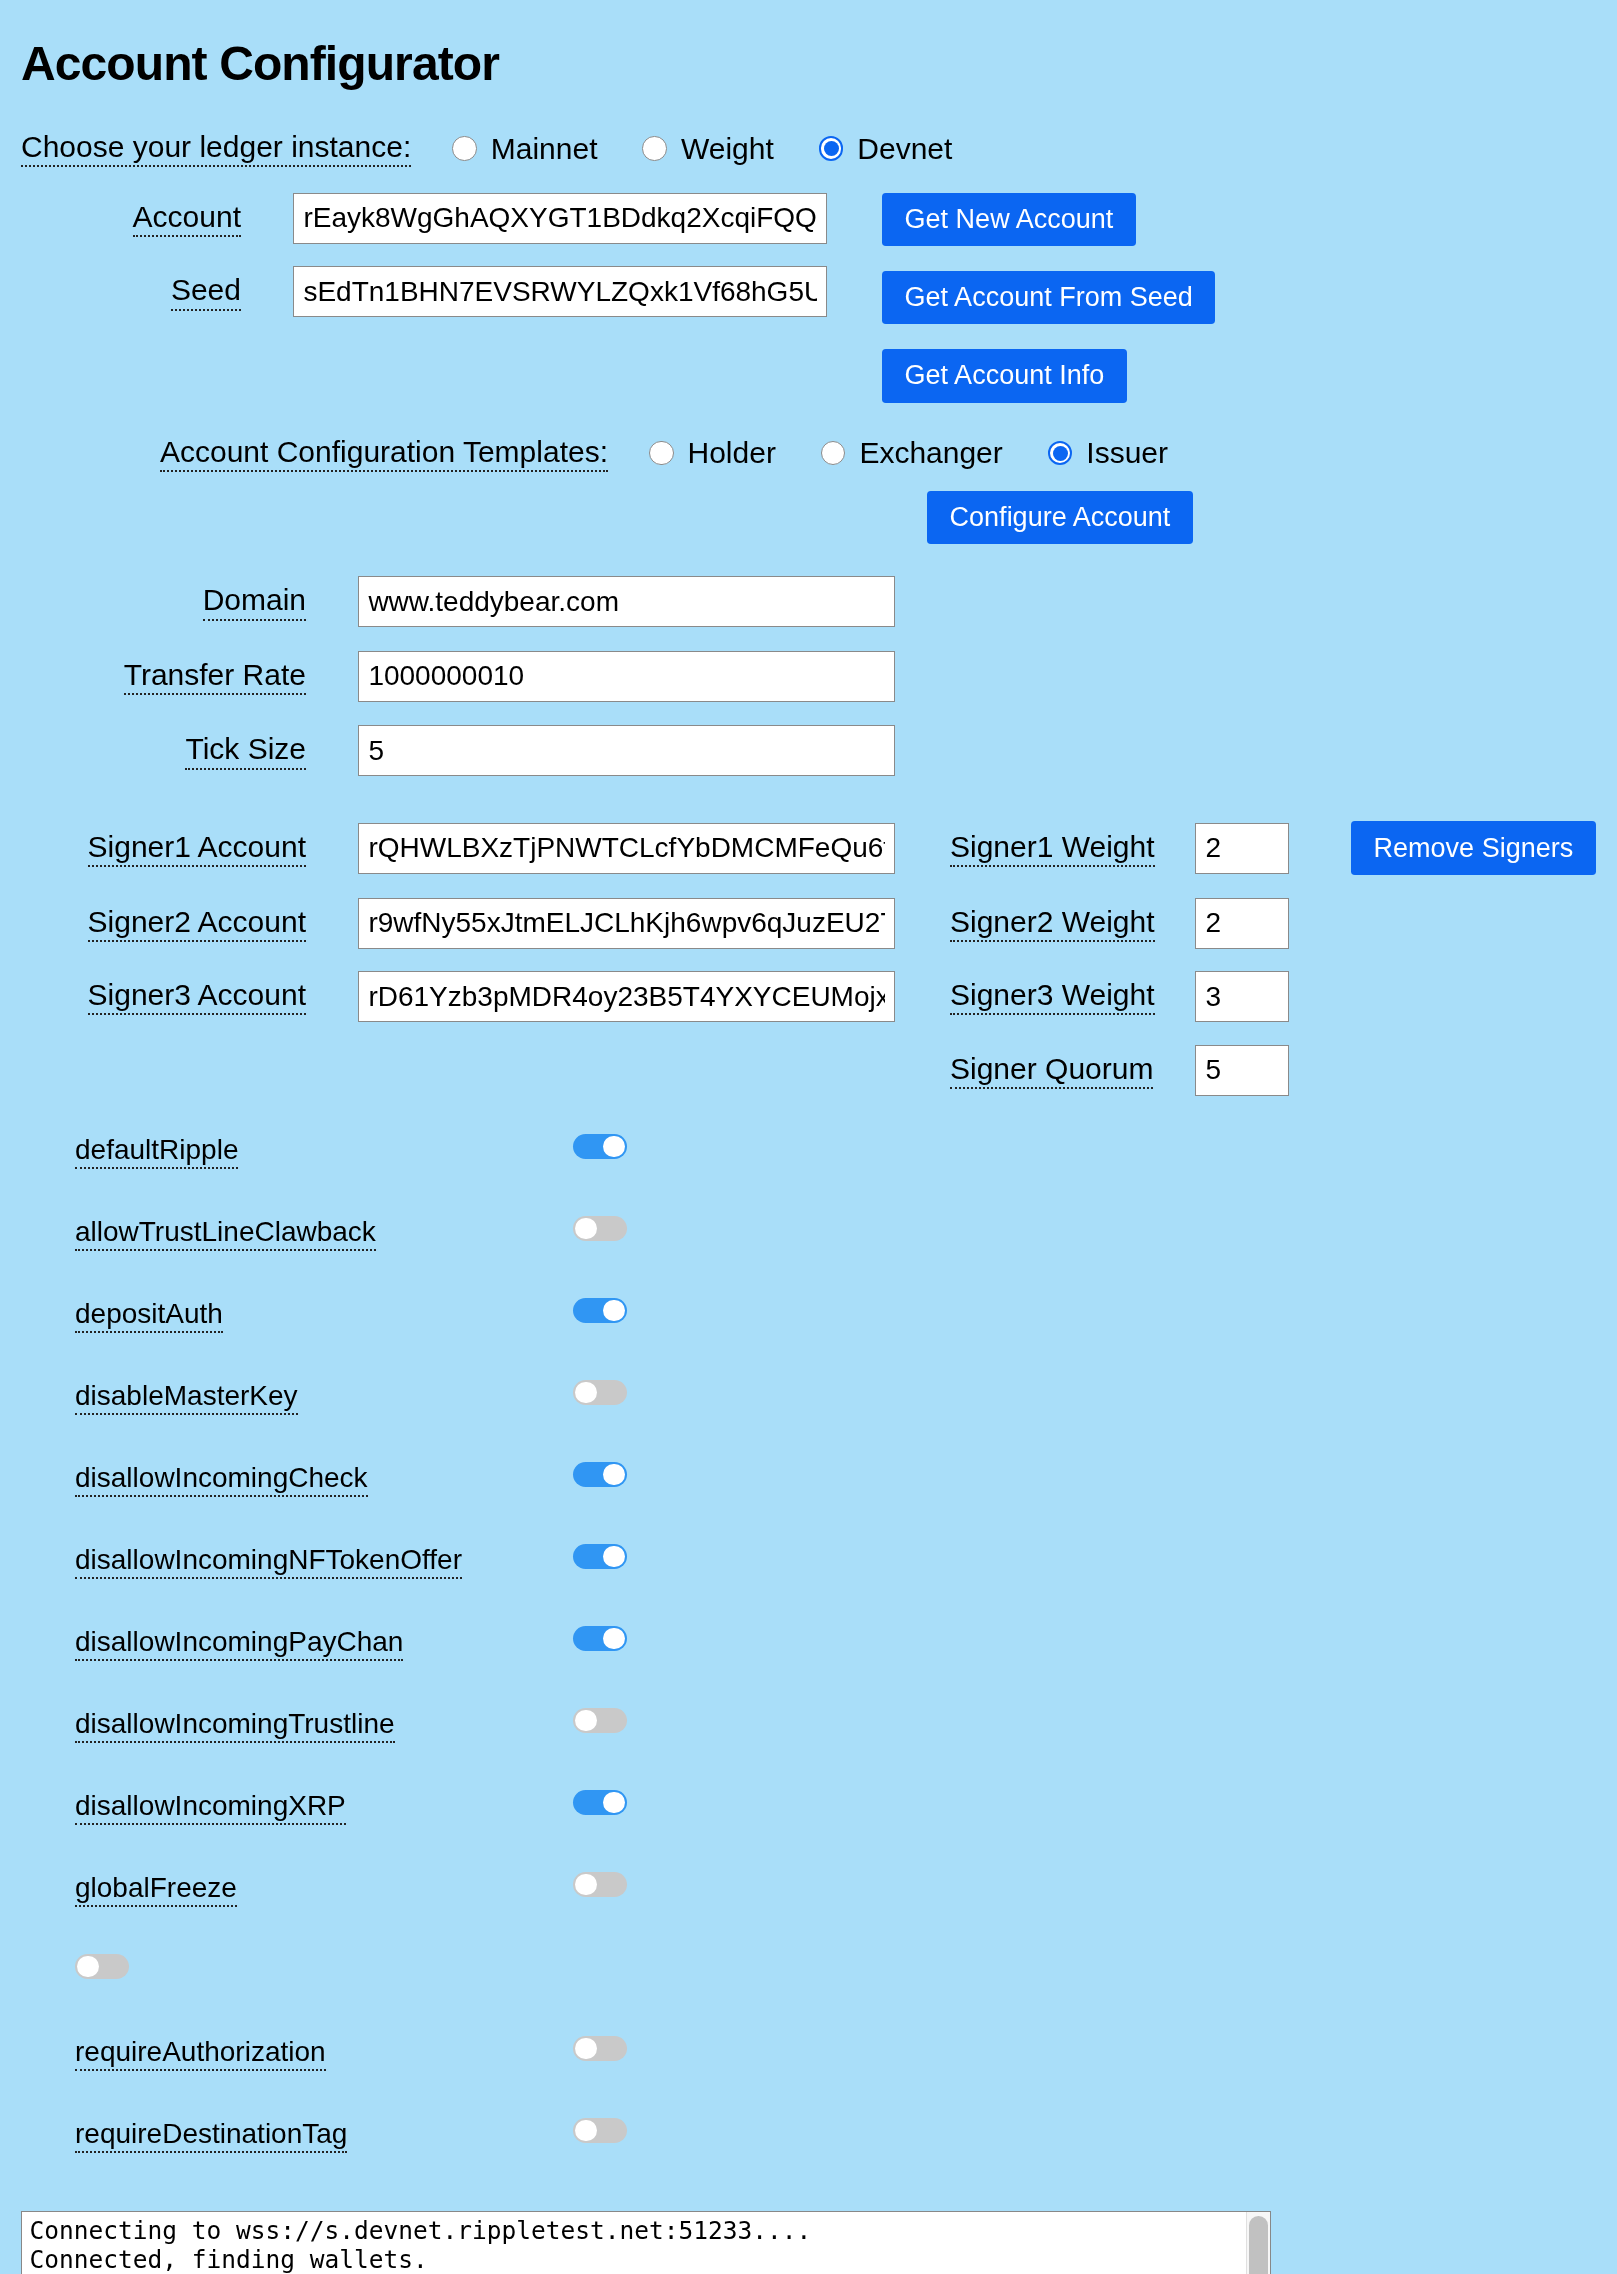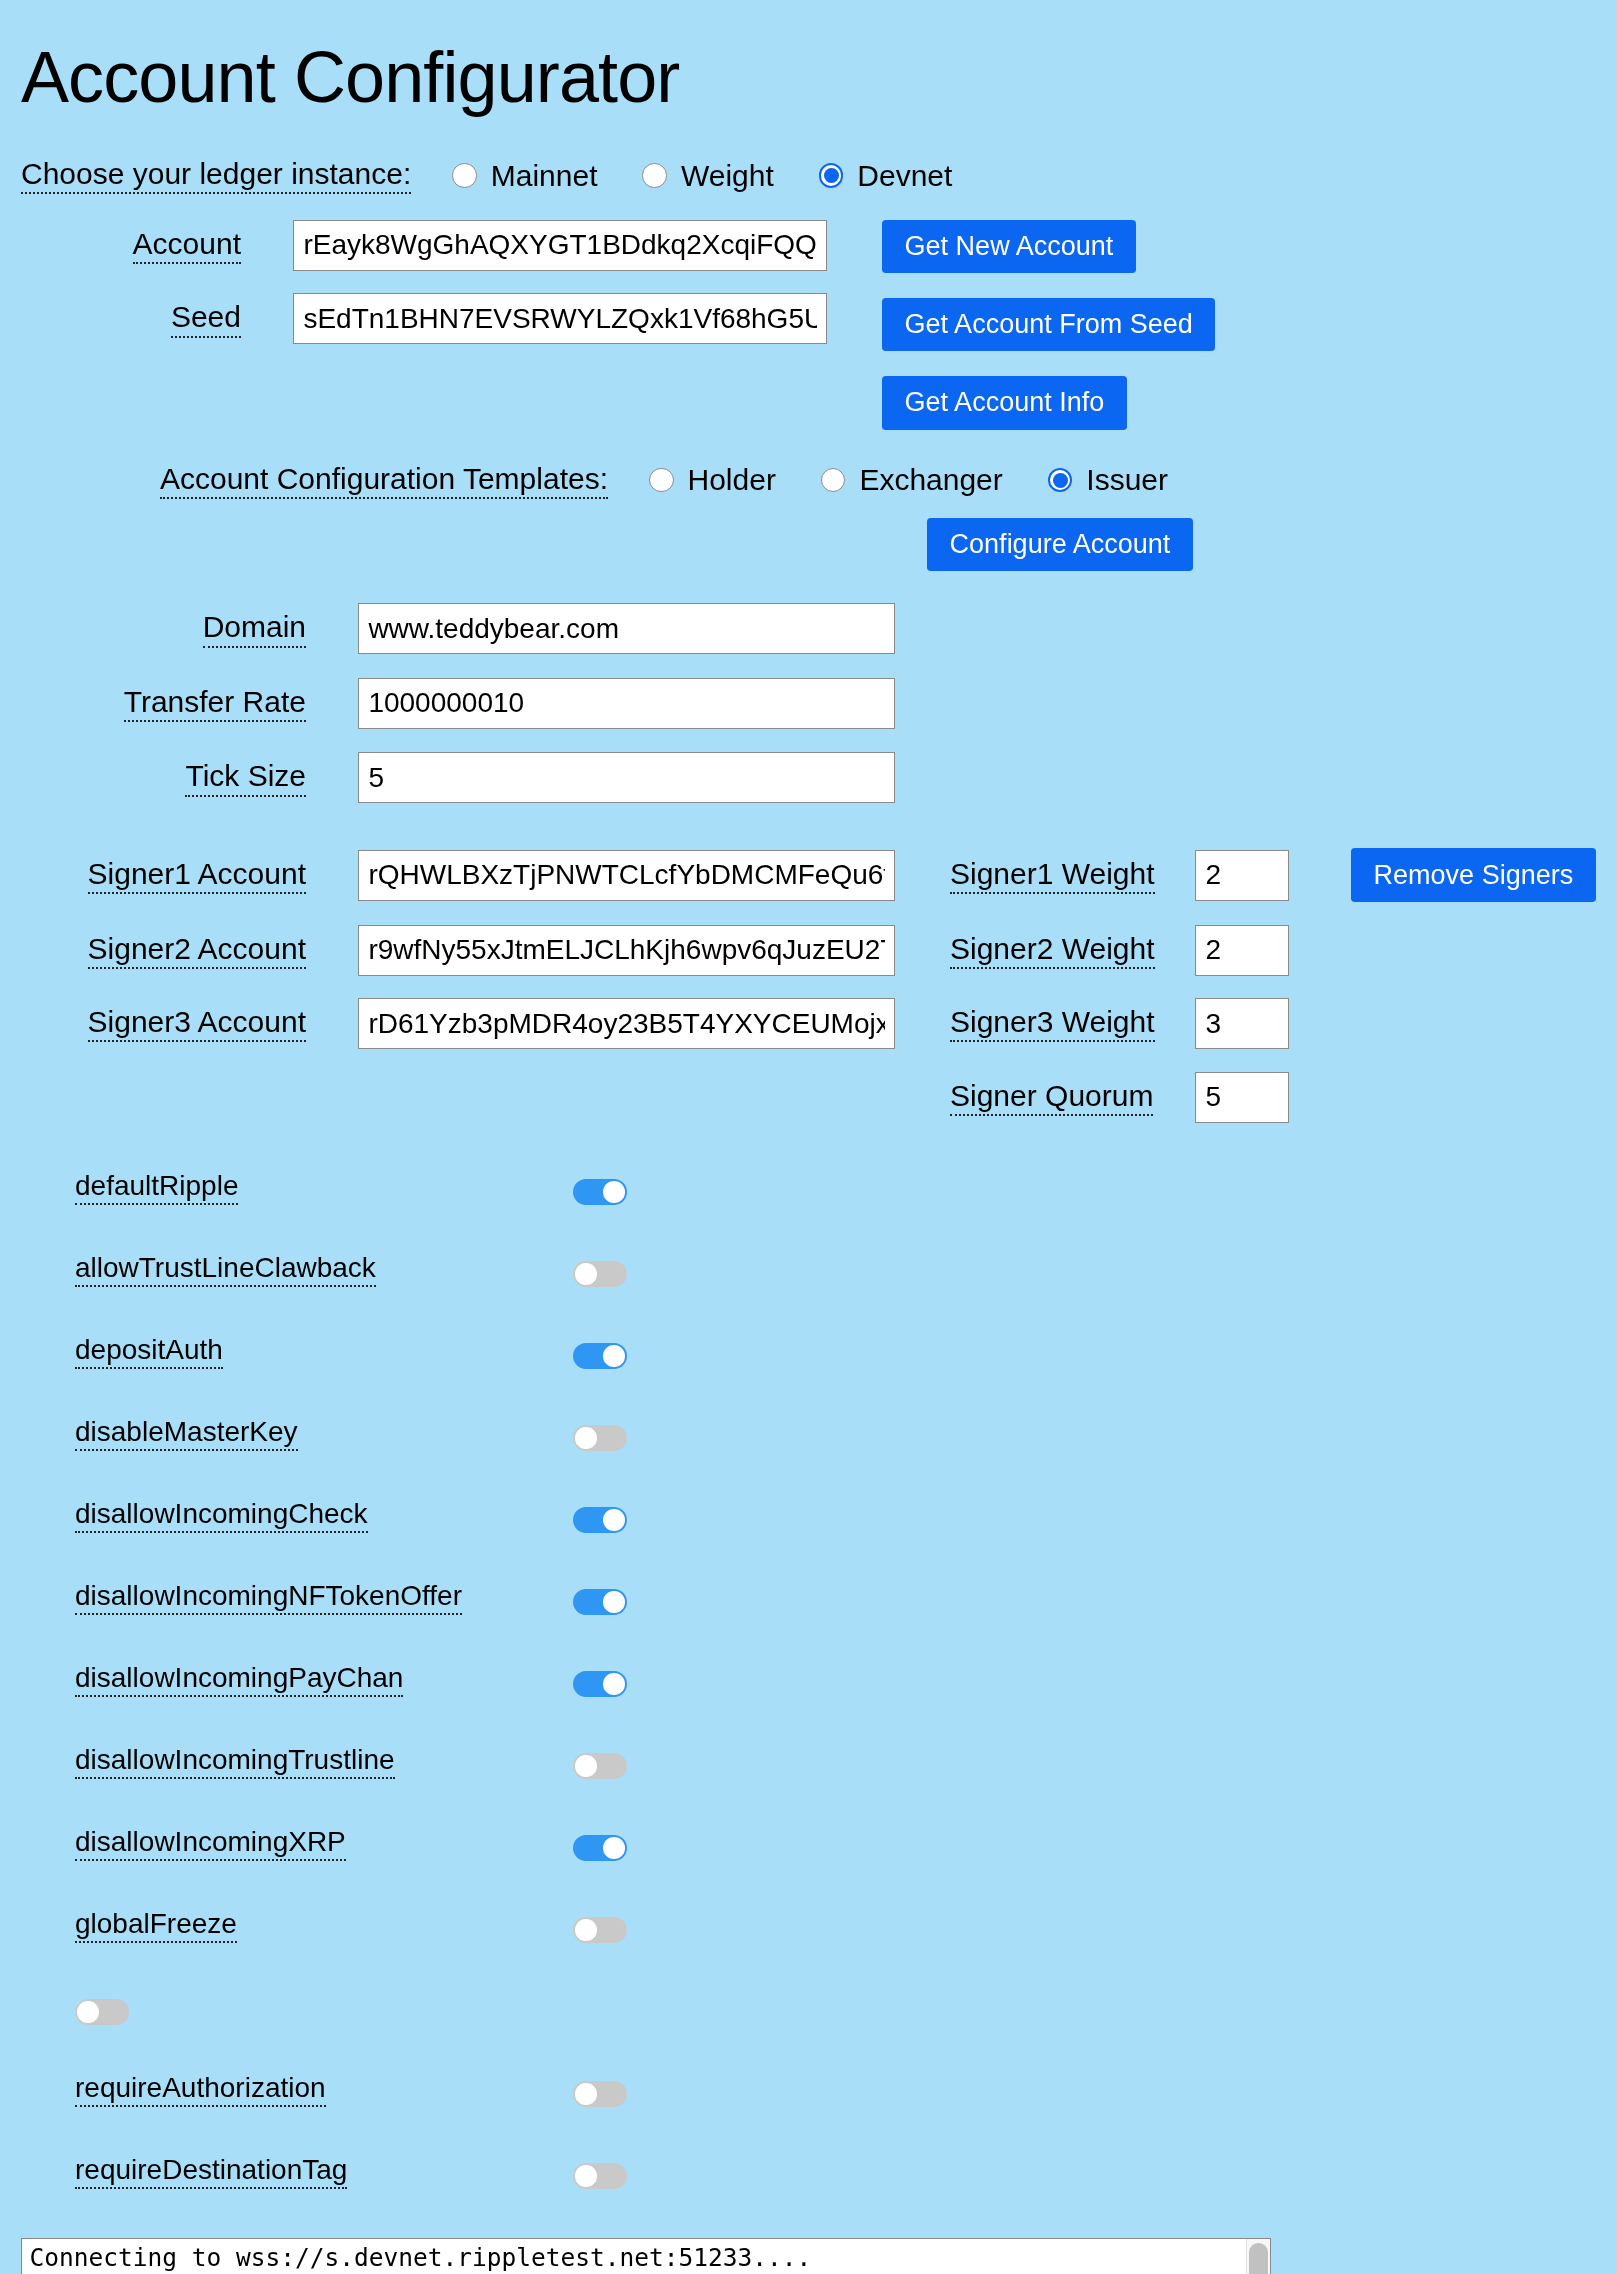--- a/index.html
+++ b/index.html
@@ -5,24 +5,24 @@
   * { box-sizing: border-box; margin: 0; padding: 0; }
   html,body { width: 1618px; height: 2274px; }
   body {
     background: #a9def9;
     font-family: "Liberation Sans", "DejaVu Sans", sans-serif;
     color: #000;
     padding: 28px 21px 38px 21px;
     font-size: 30px;
   }
   h1 {
-    font-size: 72px;
+    font-size: 48px;
     letter-spacing: -0.9px;
     margin: 7.5px 0 40px 0;
-    font-weight: normal;
+    font-weight: bold;
   }
   .ulabel {
     display: inline-block;
     border-bottom: 2.8px dotted #222;
     padding-bottom: 2.8px;
     line-height: 1.05;
   }
   .row { display: flex; align-items: center; }
 
   
@@ -72,21 +72,21 @@
 
   .signer-section { margin-top: 45px; }
   .signer-section .row { margin-bottom: 22.6px; }
   .wlabel-col { width: 207px; margin-left: 55px; flex: 0 0 auto; }
   .winput { margin-left: 38px; }
   .rm-btn { margin-left: 62px; }
   .quorum-spacer { width: 874px; flex: 0 0 auto; }
 
   
   .toggles { margin-top: 32px; padding-left: 54px; }
-  .toggle-row { display: flex; align-items: flex-end; height: 44px; margin-top: 38px; }
+  .toggle-row { display: flex; align-items: flex-start; height: 44px; margin-top: 38px; }
   .toggle-label-col { width: 498px; font-size: 28px; }
   .switch {
     width: 54px; height: 25.4px; border-radius: 13px; background: #c9c9c9;
     position: relative; cursor: pointer; flex: 0 0 auto;
   }
   .switch .knob {
     position: absolute; top: 1.9px; left: 1.9px; width: 21.7px; height: 21.7px;
     border-radius: 50%; background: #fff;
   }
   .switch.on { background: #3096f3; }

